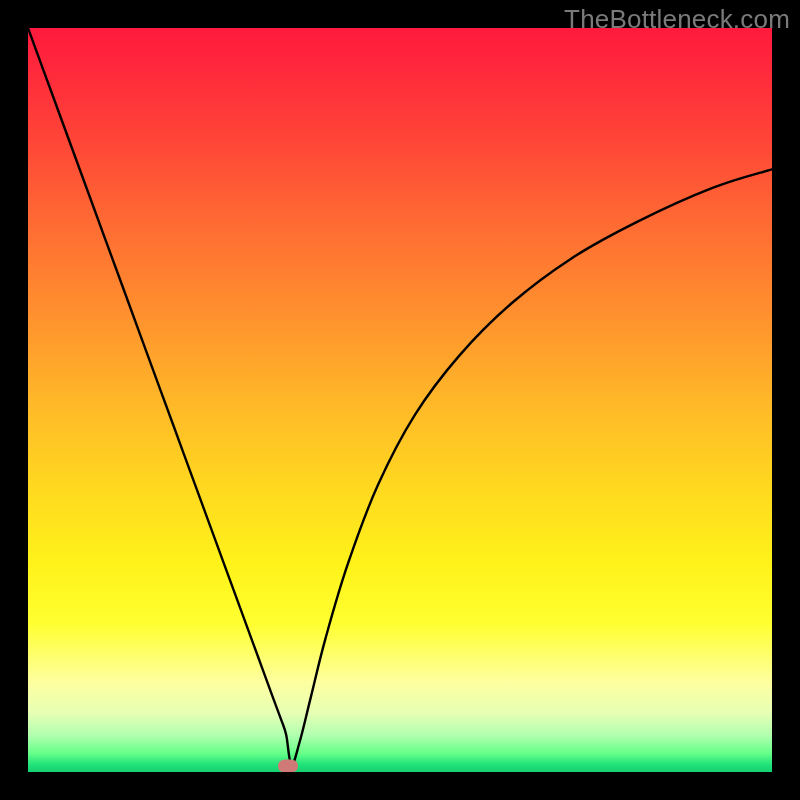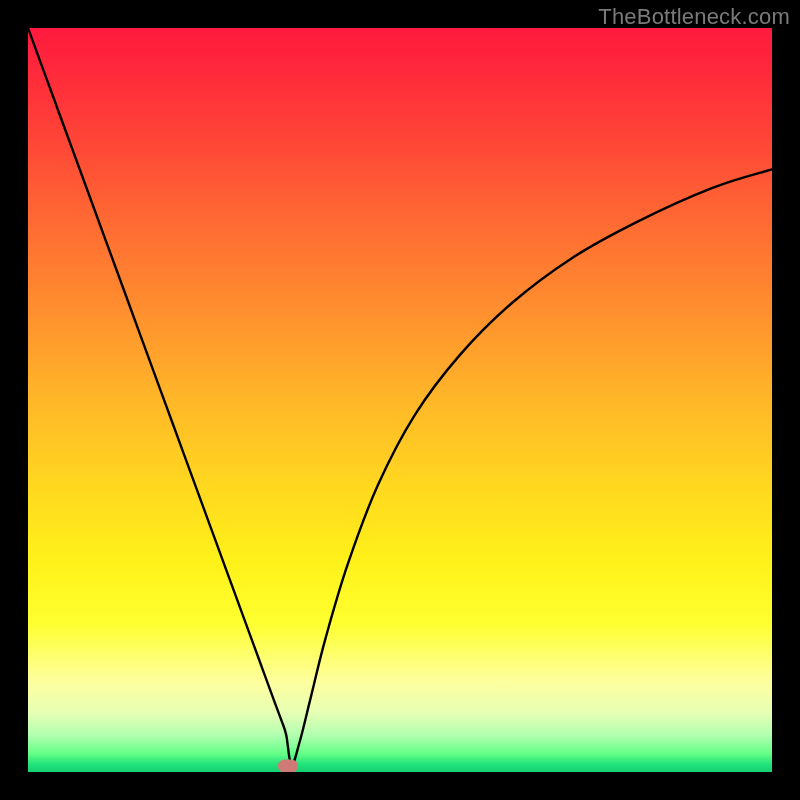--- a/index.html
+++ b/index.html
@@ -15,21 +15,21 @@
     position: relative;
     width: 800px;
     height: 800px;
     background: #000;
   }
   .watermark {
     position: absolute;
     top: 4px;
     right: 10px;
     color: #7a7a7a;
-    font-size: 22px;
+    font-size: 26px;
     font-weight: 400;
     letter-spacing: 0.2px;
     z-index: 10;
     user-select: none;
   }
   .plot-area {
     position: absolute;
     left: 28px;
     top: 28px;
     width: 744px;

